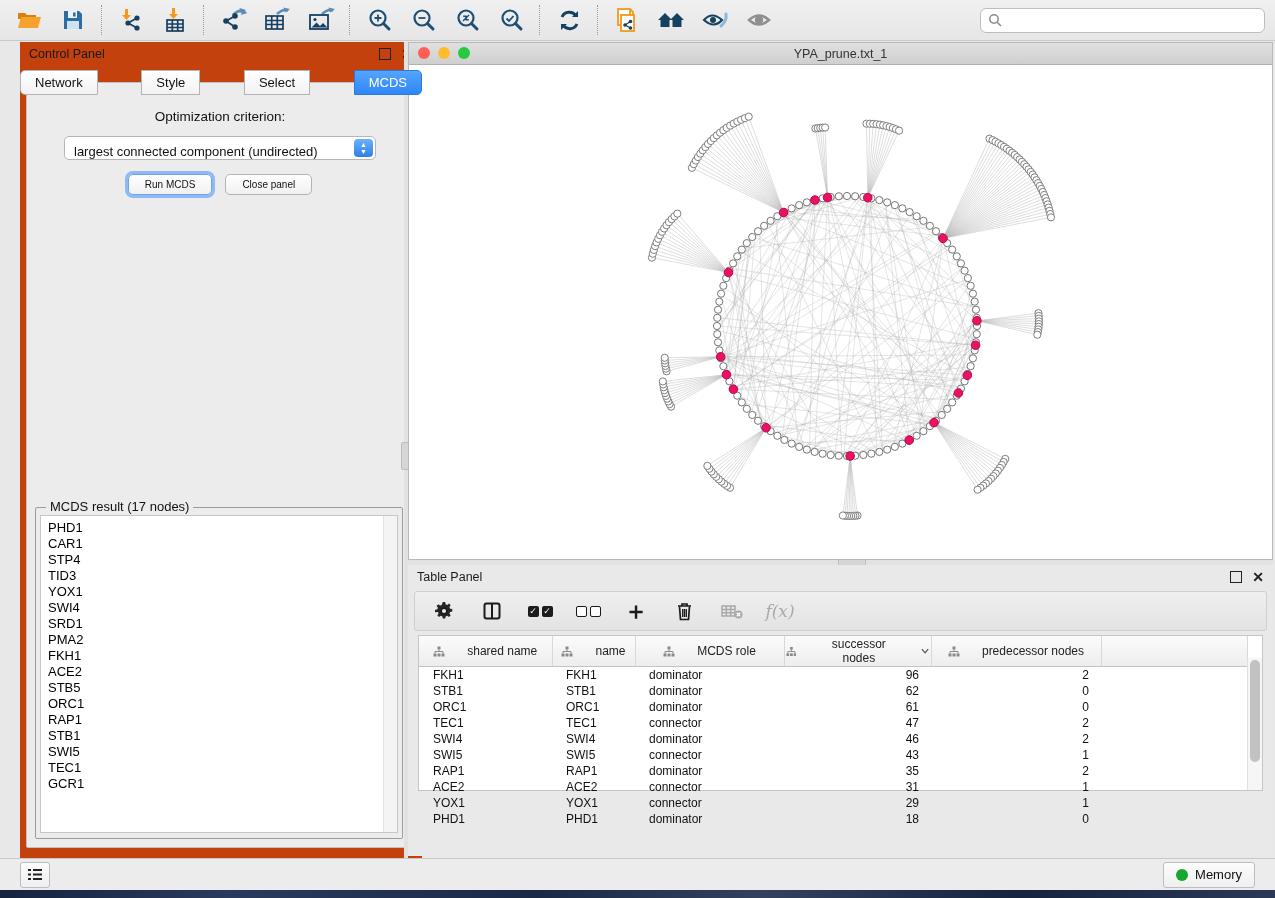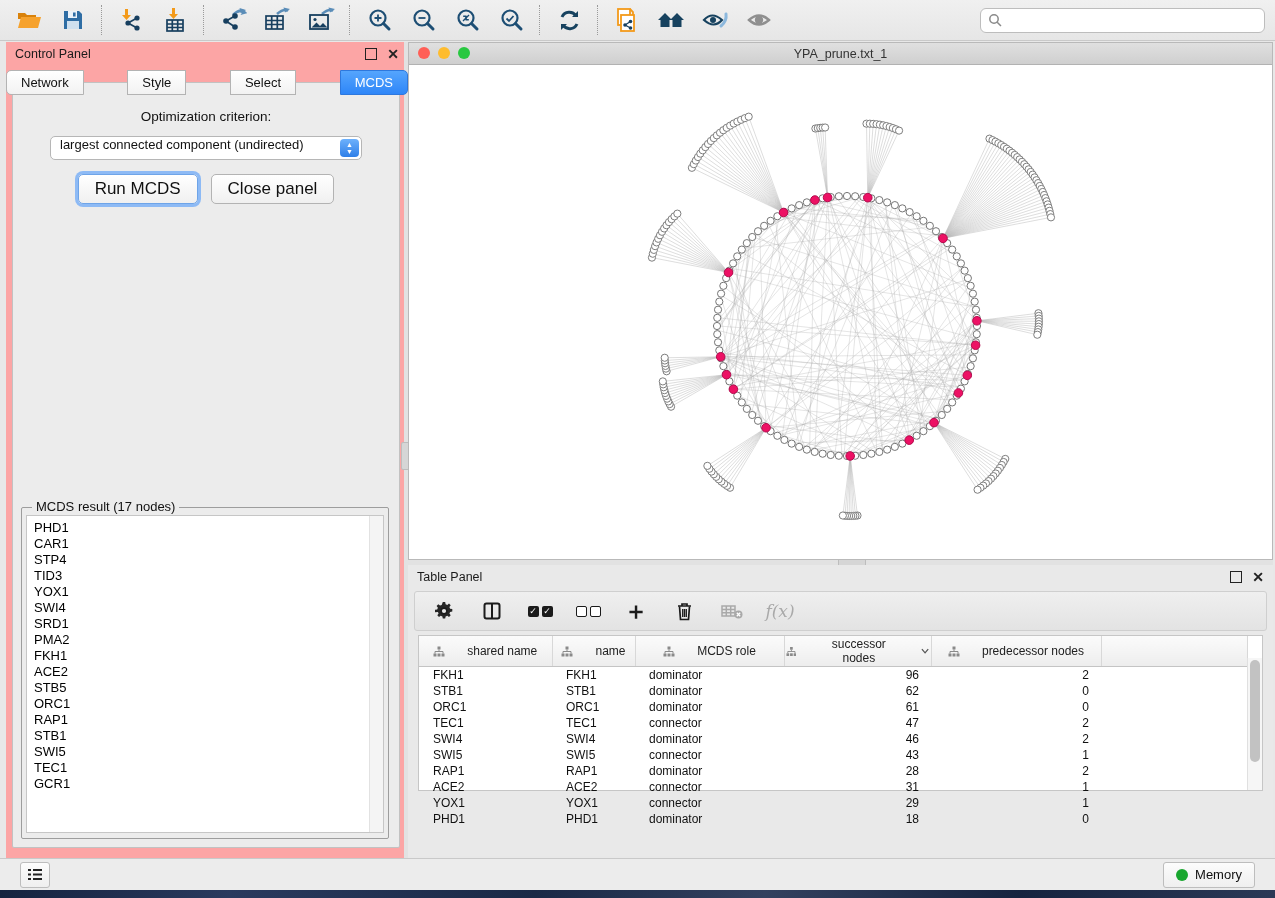--- a/index.html
+++ b/index.html
@@ -11,40 +11,40 @@
     border-bottom:1px solid #c9c9c9;display:flex;align-items:center;padding:0 10px;box-sizing:border-box;}
   .tb-group{display:flex;align-items:center;gap:6px;}
   .tb-sep{width:1px;height:30px;margin:0 9px;border-left:1px dotted #9a9a9a;}
   .tb-btn{width:38px;height:34px;display:flex;align-items:center;justify-content:center;border-radius:4px;}
   .search-wrap{margin-left:auto;}
   .search-box{width:285px;height:25px;background:#fff;border:1px solid #bdbdbd;border-radius:6px;
     display:flex;align-items:center;padding:0 7px;box-sizing:border-box;gap:5px;}
   .search-box input{border:none;outline:none;flex:1;font-size:12px;background:transparent;font-family:"Liberation Sans",sans-serif;}
 
   
-  .control-panel{position:absolute;left:6px;top:42px;width:402px;height:816px;background:#fca5a5;}
+  .control-panel{position:absolute;left:20px;top:42px;width:402px;height:816px;background:#c2410c;}
   .panel-header{height:24px;display:flex;align-items:center;padding:0 9px;font-size:12.5px;color:#1a1a1a;}
   .panel-header .ph-icons{margin-left:auto;display:flex;gap:10px;align-items:center;color:#222;}
   .ph-float{width:10px;height:10px;border:1.6px solid #222;display:inline-block;}
   .ph-close{font-size:14px;font-weight:bold;line-height:10px;}
   .cp-tabs{display:flex;justify-content:space-between;margin-top:4px;position:relative;z-index:2;}
   .cp-tab{font-size:13px;padding:4px 14px;background:linear-gradient(#ffffff,#f2f2f2);border:1px solid #b3b3b3;
     margin-left:-1px;color:#111;}
   .cp-tab:first-child{border-radius:5px 0 0 5px;margin-left:0;}
   .cp-tab:last-child{border-radius:0 5px 5px 0;}
   .cp-tab.sel{background:linear-gradient(#55a5fd,#2e86f8);color:#fff;border-color:#2e78dd;}
   .cp-body{position:absolute;left:6px;right:8px;top:40px;bottom:10px;background:#ececec;border:1px solid #c2c2c2;border-radius:2px;}
   .opt-label{text-align:center;font-size:13.5px;margin-top:26px;color:#111;}
   .opt-select{margin:12px auto 0 auto;width:312px;height:24px;background:#fff;border:1px solid #b6b6b6;border-radius:5px;
-    display:flex;align-items:flex-start;box-sizing:border-box;font-size:13px;padding-left:9px;position:relative;color:#111;}
+    display:flex;align-items:flex-end;box-sizing:border-box;font-size:13px;padding-left:9px;position:relative;color:#111;}
   .opt-select .stepper{position:absolute;right:2px;top:2px;bottom:2px;width:19px;border-radius:4px;
     background:linear-gradient(#6db1fc,#2f7fe8);display:flex;flex-direction:column;align-items:center;justify-content:center;color:#fff;}
   .opt-select .stepper span{font-size:7px;line-height:7px;}
   .cp-buttons{display:flex;justify-content:center;gap:13px;margin-top:14px;}
-  .btn{background:linear-gradient(#ffffff,#f0f0f0);border:1px solid #b3b3b3;border-radius:5px;font-size:17px;
+  .btn{background:linear-gradient(#ffffff,#f0f0f0);border:1px solid #b3b3b3;border-radius:5px;font-size:10px;
     padding:4px 16px;color:#111;}
   .btn.focus{box-shadow:0 0 0 3px rgba(90,160,250,.65);border-color:#6ea4e8;}
   .result-group{position:absolute;left:8px;right:10px;top:424px;bottom:8px;border:1px solid #9d9d9d;border-radius:2px;}
   .result-group .legend{position:absolute;top:-9px;left:10px;background:#ececec;padding:0 4px;font-size:13px;color:#111;}
   .result-list{position:absolute;left:4px;right:4px;top:7px;bottom:5px;background:#fff;border:1px solid #c6c6c6;
     font-size:13px;overflow:hidden;padding:4px 0 0 7px;box-sizing:border-box;}
   .result-list div{line-height:16px;}
   .result-scroll{position:absolute;top:8px;bottom:6px;right:5px;width:13px;background:#f4f4f4;border-left:1px solid #e2e2e2;}
 
   
@@ -1086,21 +1086,21 @@
               <td>SWI5</td>
               <td>connector</td>
               <td class="num">43</td>
               <td class="num">1</td>
               <td></td>
             </tr>
             <tr>
               <td>RAP1</td>
               <td>RAP1</td>
               <td>dominator</td>
-              <td class="num">28</td>
+              <td class="num">35</td>
               <td class="num">2</td>
               <td></td>
             </tr>
             <tr>
               <td>ACE2</td>
               <td>ACE2</td>
               <td>connector</td>
               <td class="num">31</td>
               <td class="num">1</td>
               <td></td>

